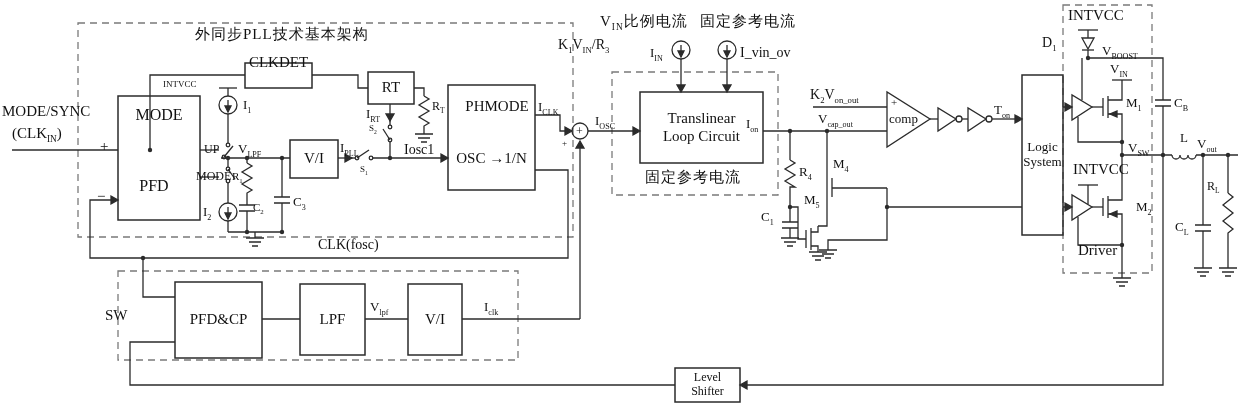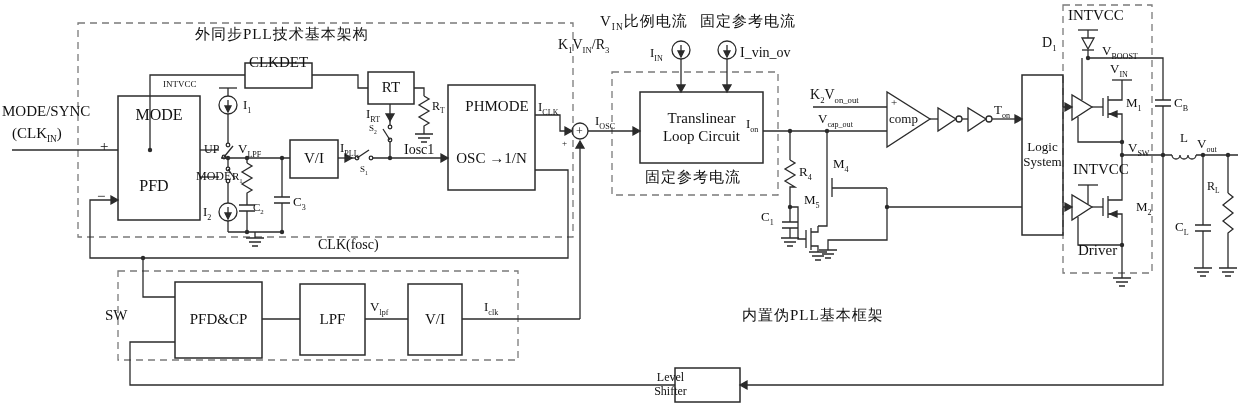--- a/index.html
+++ b/index.html
@@ -251,21 +251,20 @@
           <circle cx="1163" cy="155" r="2.2"></circle>
       <circle cx="1122" cy="245" r="2.2"></circle>
           <circle cx="1203" cy="155" r="2.2"></circle>
       <circle cx="1228" cy="155" r="2.2"></circle>
     </g>
   </g>
 </svg>
 
 <div class="lbl fs15 cn" style="left:195px;top:27px">外同步PLL技术基本架构</div>
 <div class="lbl fs15 cn" style="left:645px;top:170px">固定参考电流</div>
-<div class="lbl fs15 cn" style="left:742px;top:308px">内置伪PLL基本框架</div>
 <div class="lbl fs15 cn" style="left:600px;top:14px"><span>V</span><sub>IN</sub><span>比例电流</span></div>
 <div class="lbl fs15 cn" style="left:700px;top:14px">固定参考电流</div>
 
 <div class="blk fs16" style="left:118px;top:105px;width:82px;height:20px">MODE</div>
 <div class="blk fs16" style="left:104px;top:176px;width:100px;height:20px">PFD</div>
 <div class="blk fs15" style="left:245px;top:50px;width:67px;height:25px">CLKDET</div>
 <div class="blk fs15" style="left:368px;top:72px;width:46px;height:32px">RT</div>
 <div class="blk fs15" style="left:290px;top:140px;width:48px;height:38px">V/I</div>
 <div class="blk fs15" style="left:448px;top:97px;width:98px;height:20px">PHMODE</div>
 <div class="blk fs15" style="left:448px;top:149px;width:87px;height:20px">OSC →1/N</div>
@@ -273,21 +272,21 @@
   <div>Translinear</div>
   <div>Loop Circuit</div>
 </div>
 <div class="blk fs15" style="left:175px;top:282px;width:87px;height:76px">PFD&amp;CP</div>
 <div class="blk col fs13" style="left:1022px;top:75px;width:41px;height:160px">
   <div>Logic</div>
   <div>System</div>
 </div>
 <div class="blk fs15" style="left:300px;top:284px;width:65px;height:71px">LPF</div>
 <div class="blk fs15" style="left:408px;top:284px;width:54px;height:71px">V/I</div>
-<div class="blk col fs12" style="left:638px;top:368px;width:65px;height:34px">
+<div class="blk col fs12" style="left:675px;top:368px;width:65px;height:34px">
   <div>Level</div>
   <div>Shifter</div>
 </div>
 <div class="lbl fs15" style="left:1078px;top:243px">Driver</div>
 <div class="lbl fs13" style="left:889px;top:112px">comp</div>
 
 <div class="lbl fs15" style="left:2px;top:104px">MODE/SYNC</div>
 <div class="lbl fs15" style="left:12px;top:126px"><span>(CLK</span><sub>IN</sub><span>)</span></div>
 <div class="lbl fs15" style="left:100px;top:139px">+</div>
 <div class="lbl fs15" style="left:97px;top:189px">−</div>

